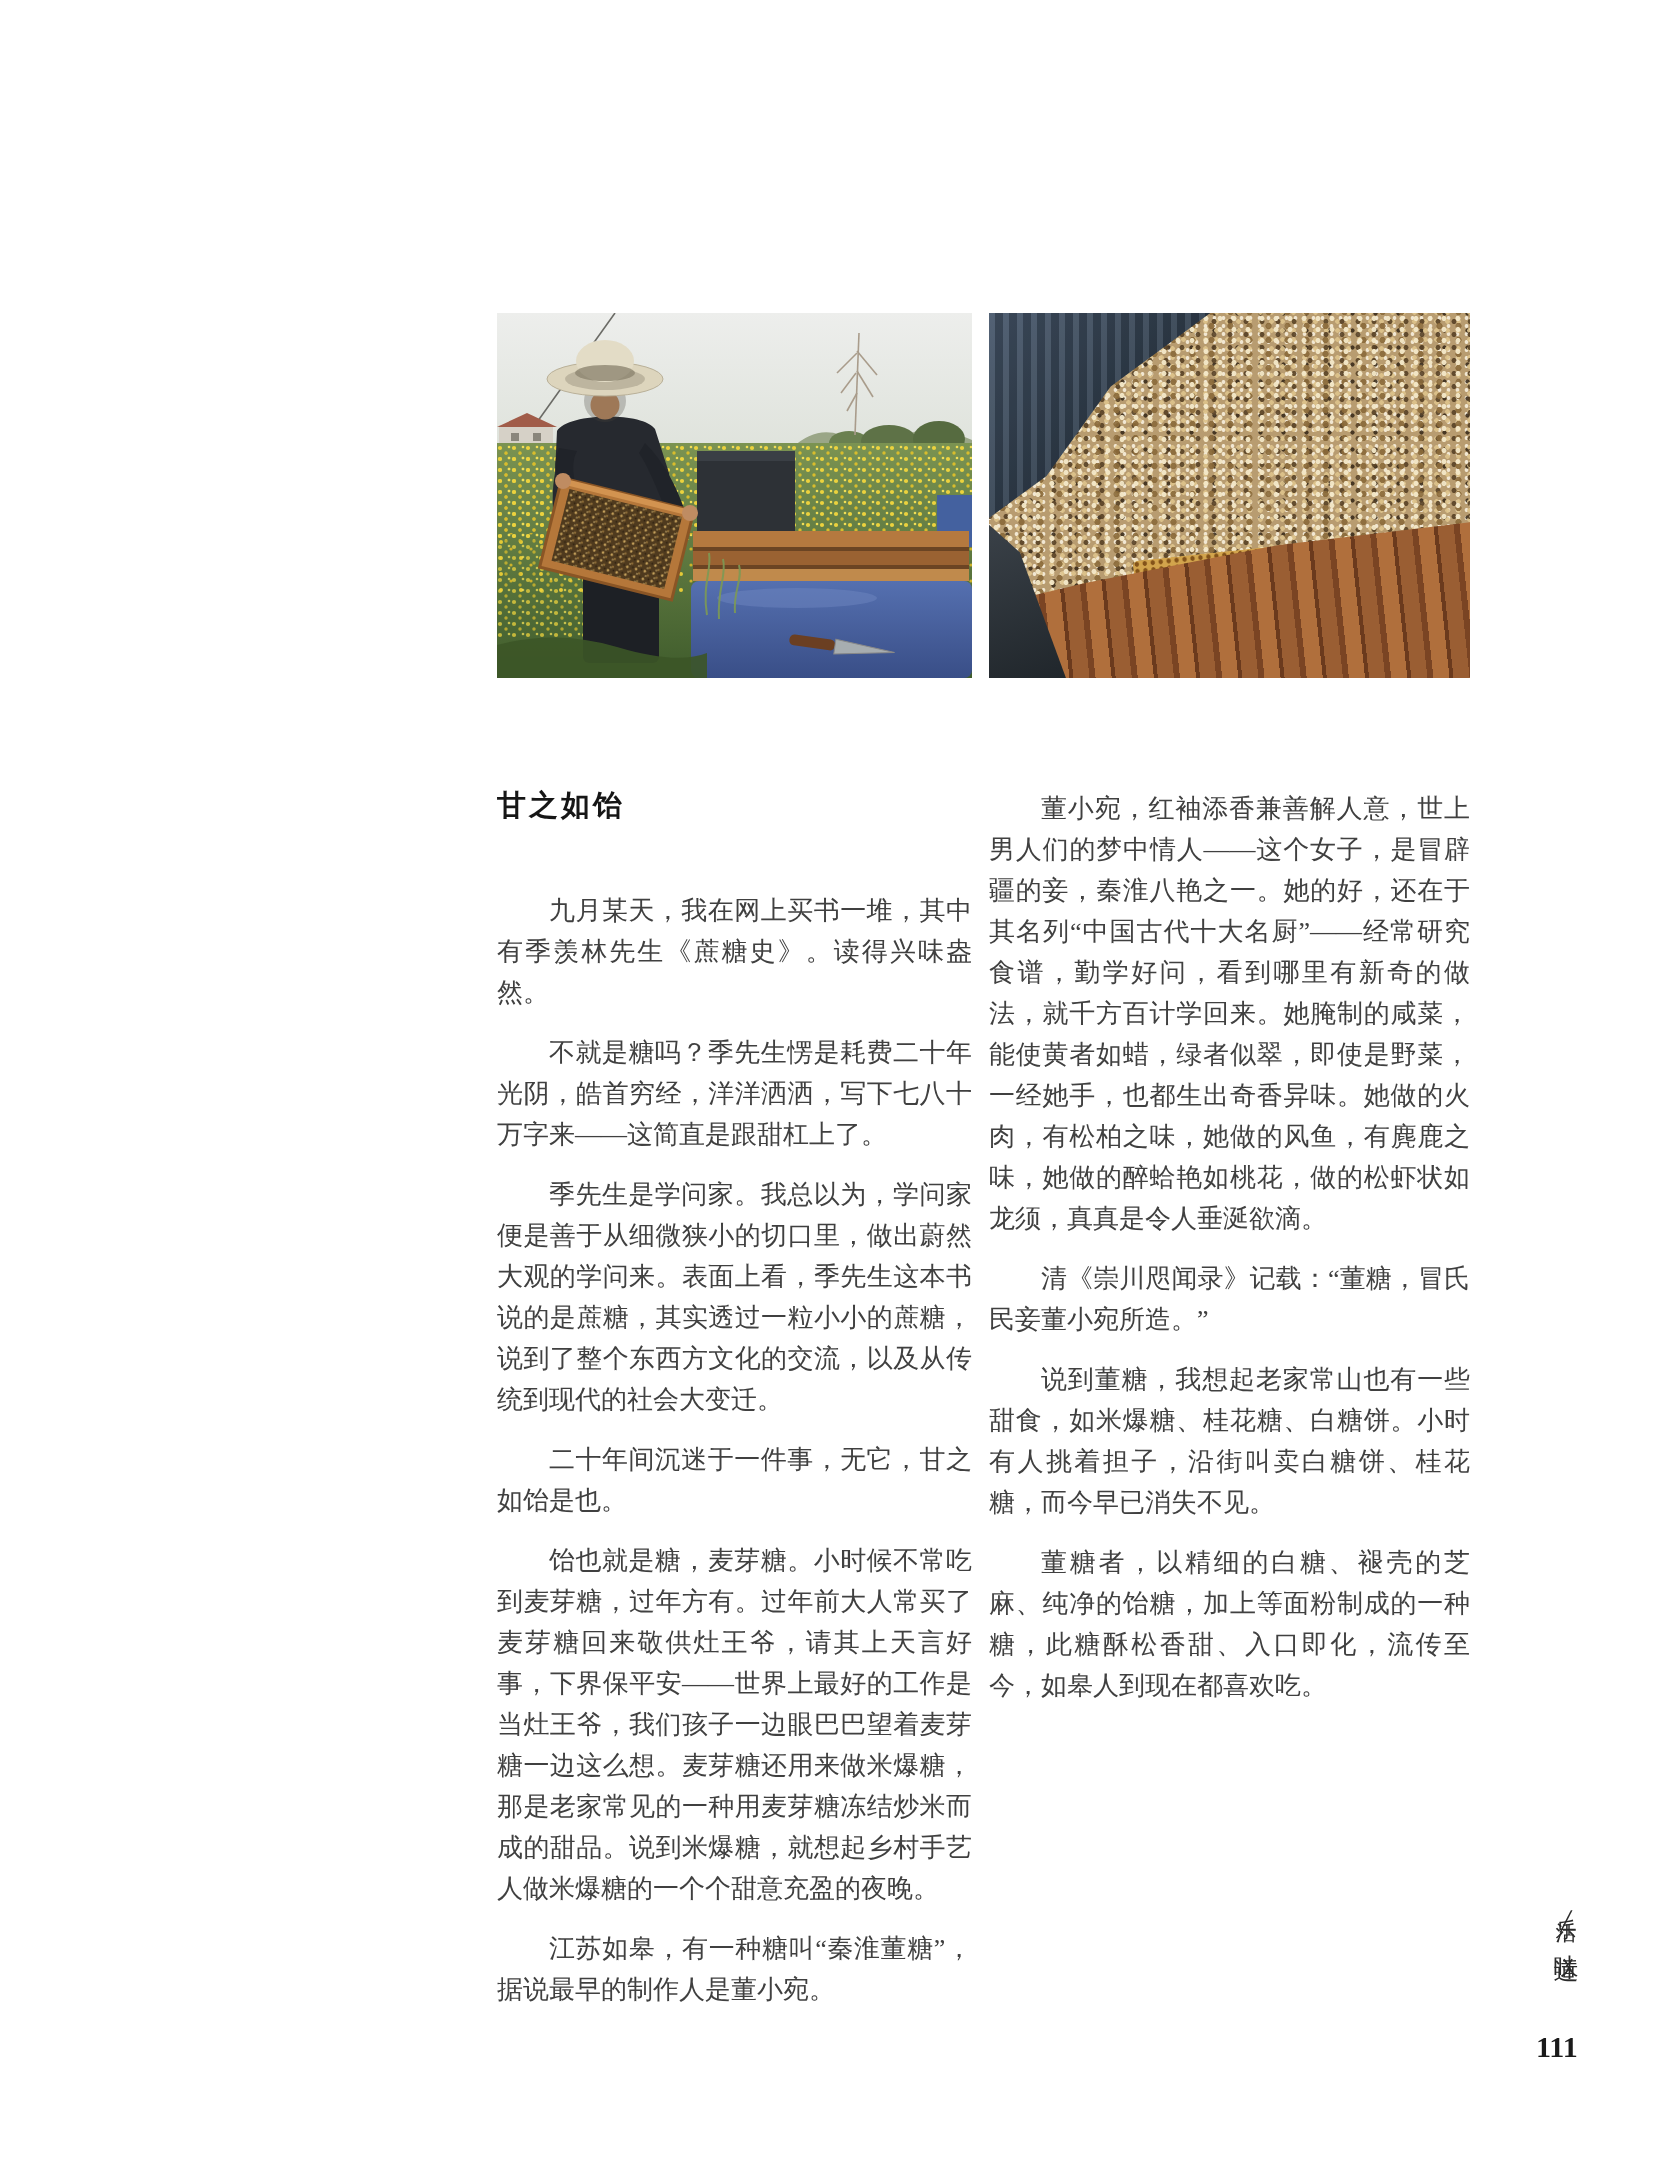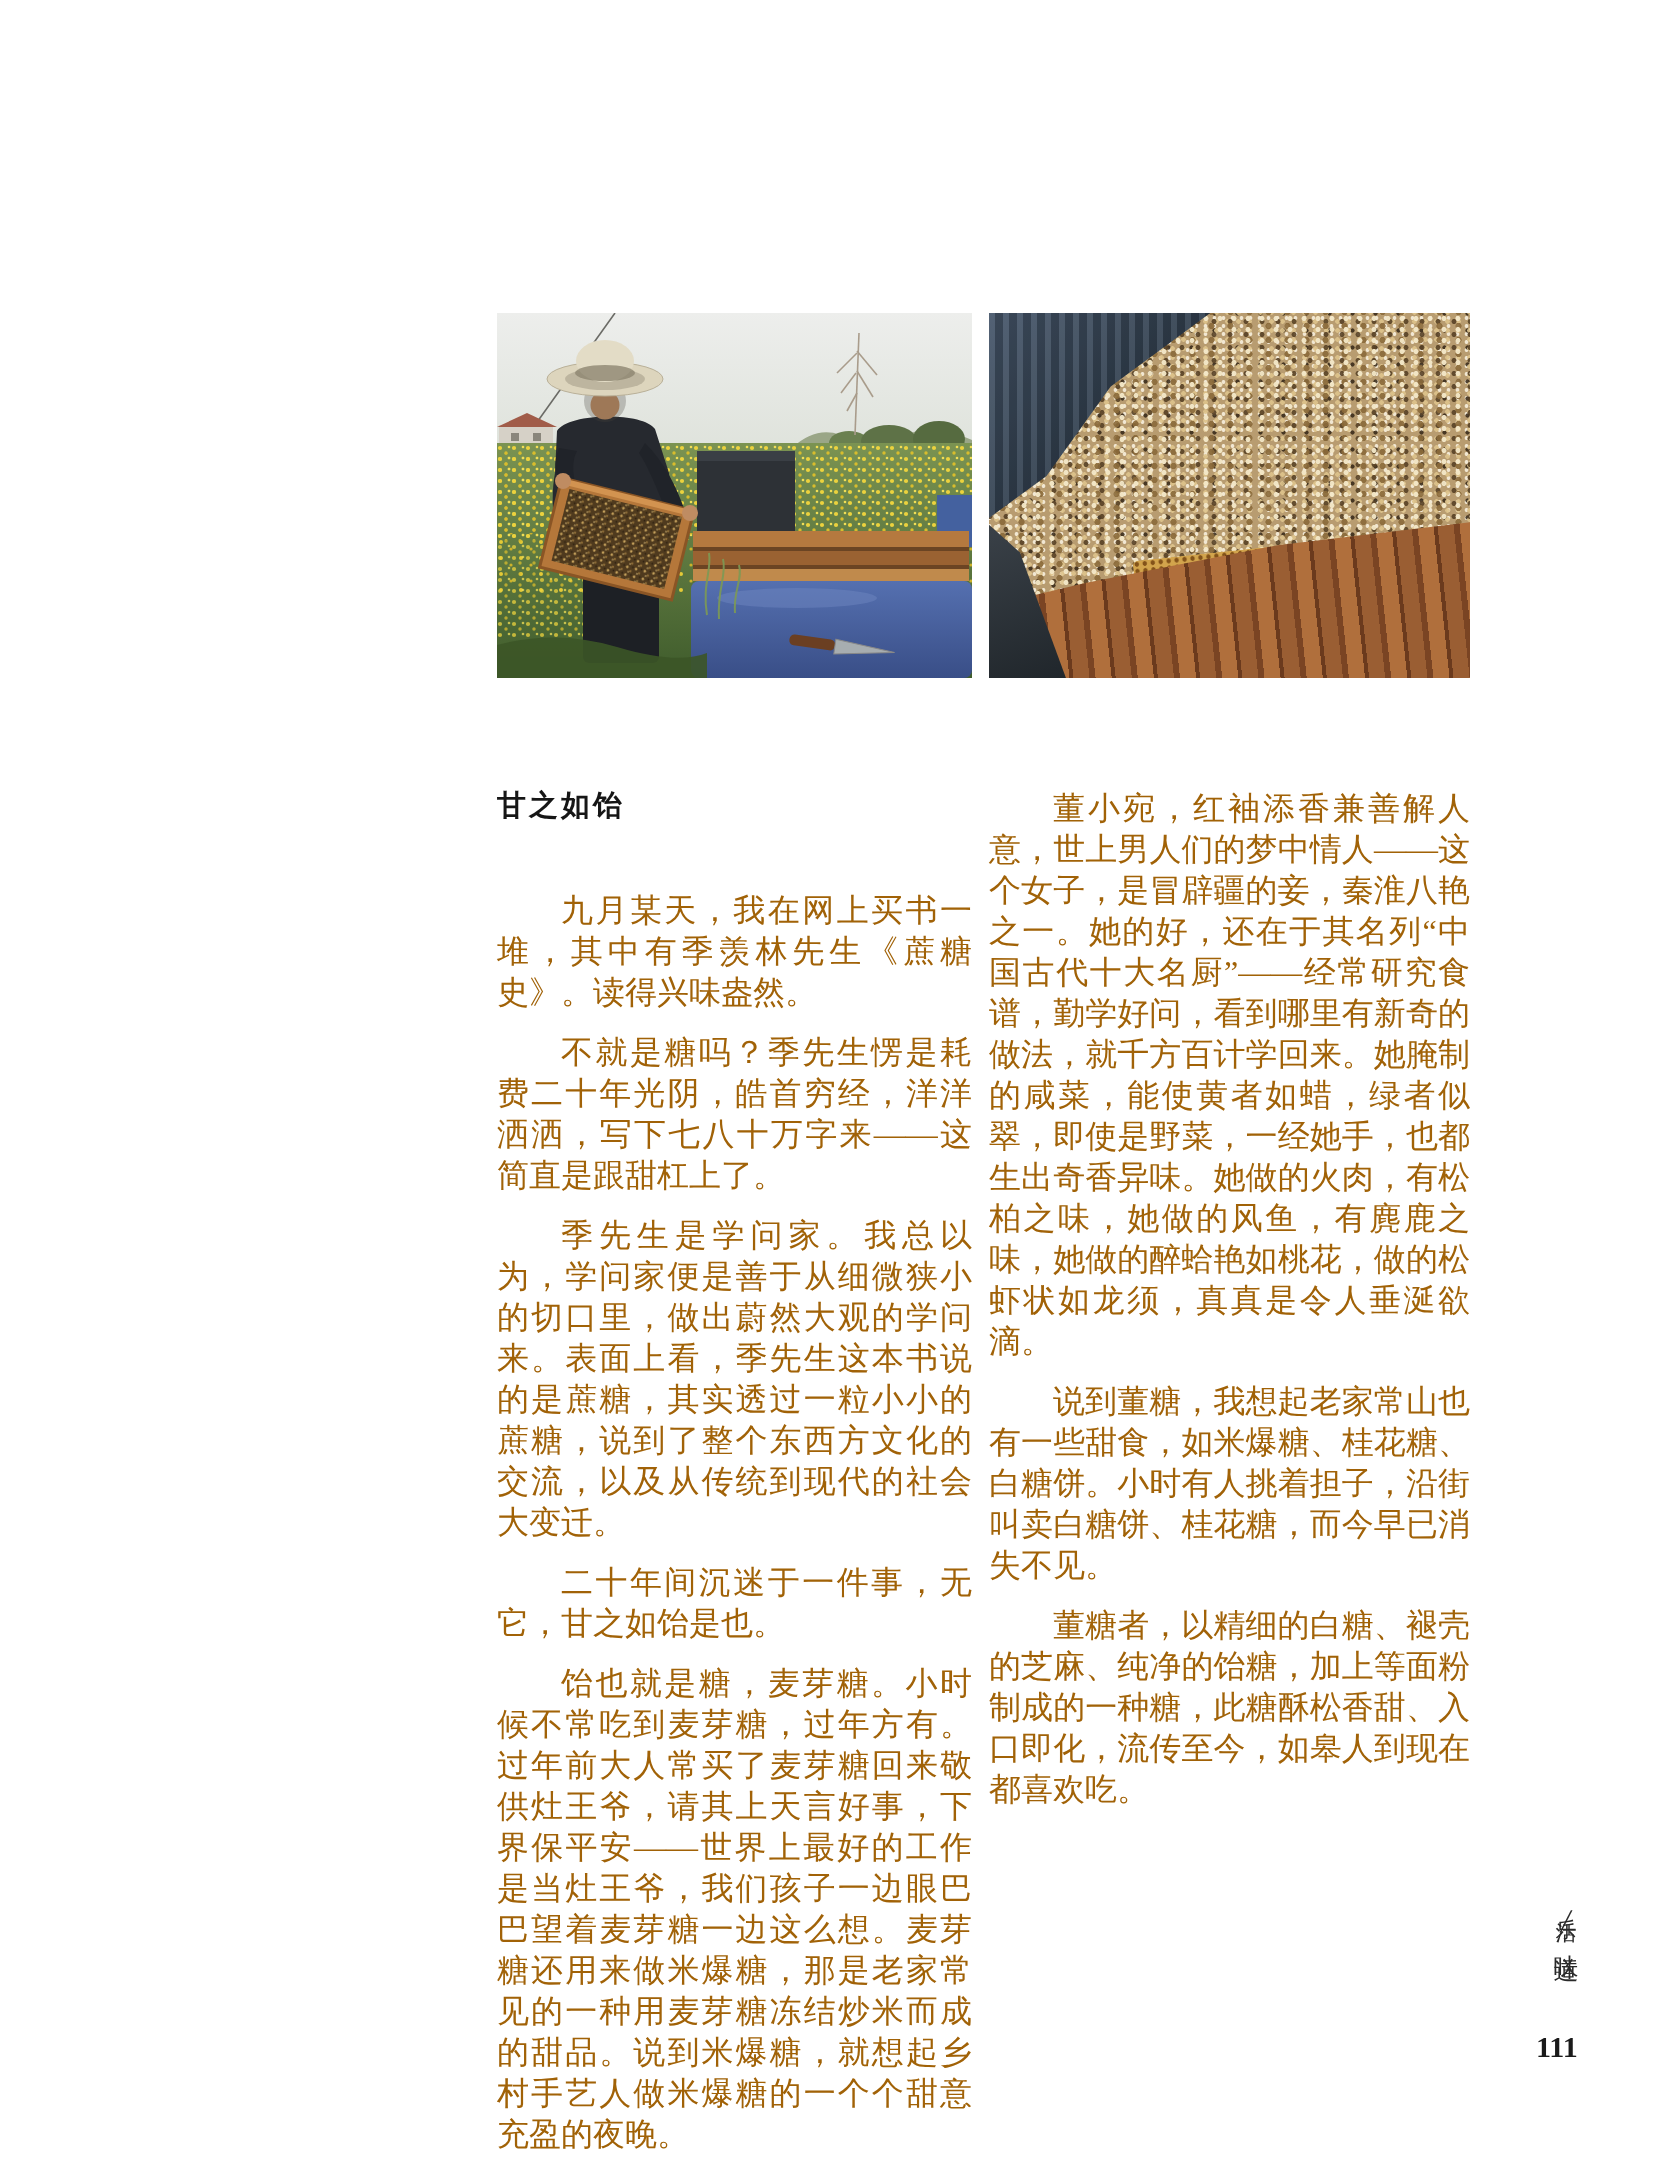--- a/index.html
+++ b/index.html
@@ -44,21 +44,21 @@
   .bees-dark-bottomleft{
     position:absolute;left:0;bottom:0;width:16%;height:42%;
     background:linear-gradient(160deg,#3a4148,#20262b);
     clip-path:polygon(0 0,40% 18%,100% 100%,0 100%);
   }
   
   .title{
     position:absolute;left:497px;top:786px;margin:0;
     font-size:29px;font-weight:700;letter-spacing:3px;color:#161616;
   }
-  .col{position:absolute;font-size:32px;line-height:41px;text-align:justify;color:#a16207;}
+  .col{position:absolute;font-size:26px;line-height:41px;text-align:justify;color:#404040;}
   .col p{margin:0 0 19px 0;text-indent:2em;}
   .col p:last-child{margin-bottom:0;}
   .col-left{left:497px;top:890px;width:475px;}
   .col-right{left:989px;top:788px;width:481px;}
   
   .section-marker{
     position:absolute;left:1548px;top:1902px;width:36px;
     display:flex;flex-direction:column;align-items:center;color:#2a2a2a;
   }
   .section-marker .vtxt{writing-mode:vertical-rl;letter-spacing:4px;}
@@ -191,20 +191,21 @@
     <p>九月某天，我在网上买书一堆，其中有季羡林先生《蔗糖史》。读得兴味盎然。</p>
     <p>不就是糖吗？季先生愣是耗费二十年光阴，皓首穷经，洋洋洒洒，写下七八十万字来——这简直是跟甜杠上了。</p>
     <p>季先生是学问家。我总以为，学问家便是善于从细微狭小的切口里，做出蔚然大观的学问来。表面上看，季先生这本书说的是蔗糖，其实透过一粒小小的蔗糖，说到了整个东西方文化的交流，以及从传统到现代的社会大变迁。</p>
     <p>二十年间沉迷于一件事，无它，甘之如饴是也。</p>
     <p>饴也就是糖，麦芽糖。小时候不常吃到麦芽糖，过年方有。过年前大人常买了麦芽糖回来敬供灶王爷，请其上天言好事，下界保平安——世界上最好的工作是当灶王爷，我们孩子一边眼巴巴望着麦芽糖一边这么想。麦芽糖还用来做米爆糖，那是老家常见的一种用麦芽糖冻结炒米而成的甜品。说到米爆糖，就想起乡村手艺人做米爆糖的一个个甜意充盈的夜晚。</p>
     <p>江苏如皋，有一种糖叫“秦淮董糖”，据说最早的制作人是董小宛。</p>
   </div>
 
   <div class="col col-right">
     <p>董小宛，红袖添香兼善解人意，世上男人们的梦中情人——这个女子，是冒辟疆的妾，秦淮八艳之一。她的好，还在于其名列“中国古代十大名厨”——经常研究食谱，勤学好问，看到哪里有新奇的做法，就千方百计学回来。她腌制的咸菜，能使黄者如蜡，绿者似翠，即使是野菜，一经她手，也都生出奇香异味。她做的火肉，有松柏之味，她做的风鱼，有麂鹿之味，她做的醉蛤艳如桃花，做的松虾状如龙须，真真是令人垂涎欲滴。</p>
+    <p>清《崇川咫闻录》记载：“董糖，冒氏民妾董小宛所造。”</p>
     <p>说到董糖，我想起老家常山也有一些甜食，如米爆糖、桂花糖、白糖饼。小时有人挑着担子，沿街叫卖白糖饼、桂花糖，而今早已消失不见。</p>
     <p>董糖者，以精细的白糖、褪壳的芝麻、纯净的饴糖，加上等面粉制成的一种糖，此糖酥松香甜、入口即化，流传至今，如皋人到现在都喜欢吃。</p>
   </div>
 
   <div class="section-marker">
     <span class="vtxt s-top">乐活</span>
     <span class="s-slash">╱</span>
     <span class="vtxt s-bottom">味道</span>
   </div>
 

